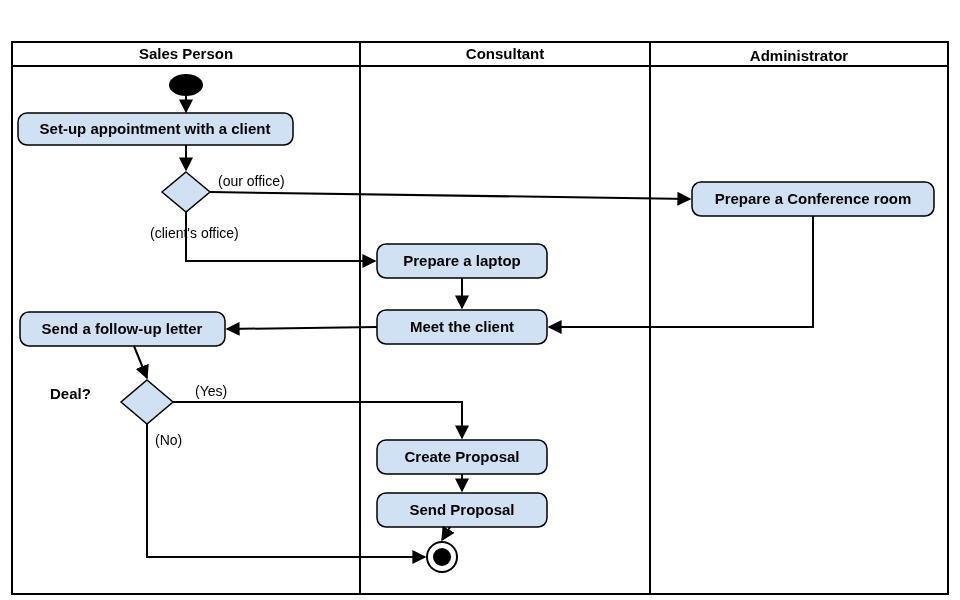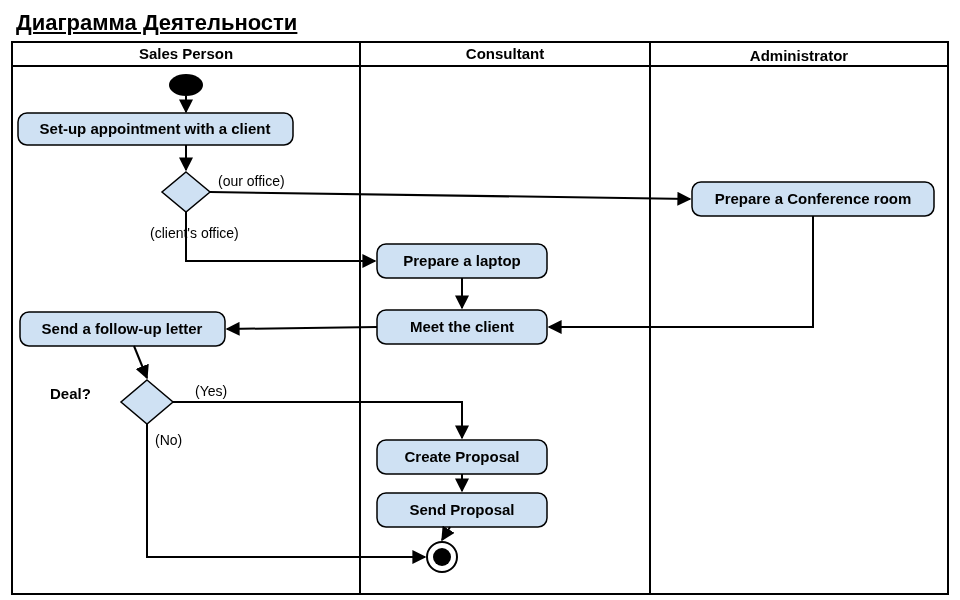--- a/index.html
+++ b/index.html
@@ -55,21 +55,20 @@
   .flow {
     fill: none;
     stroke: #000;
     stroke-width: 2;
   }
 </style>
 </head>
 <body>
 
 <div class="page">
-  <div class="title">Диаграмма Деятельности</div>
 
   <svg width="960" height="600" viewBox="0 0 960 600">
     <defs>
       <marker id="arrow" viewBox="0 0 10 10" refX="9" refY="5" markerWidth="7" markerHeight="7" orient="auto-start-reverse">
         <path d="M 0 0 L 10 5 L 0 10 z" fill="#000"></path>
       </marker>
     </defs>
 
     <g>
 

